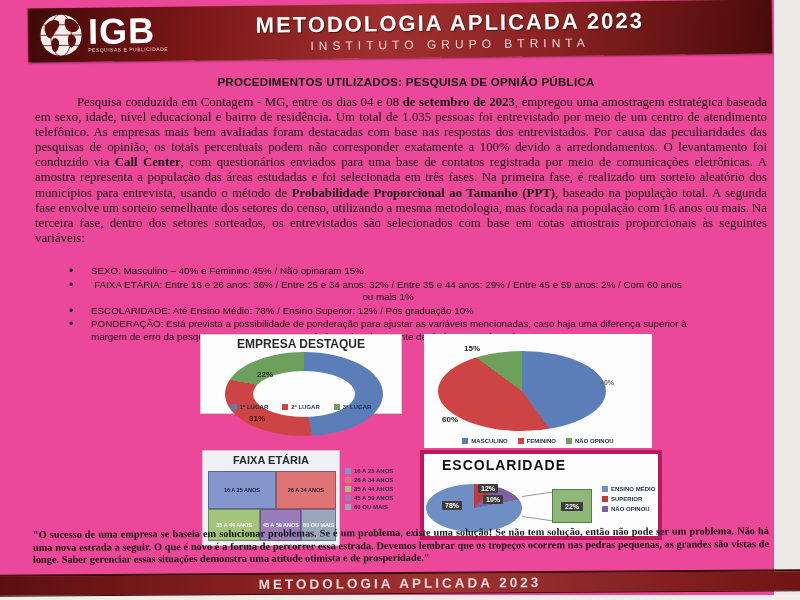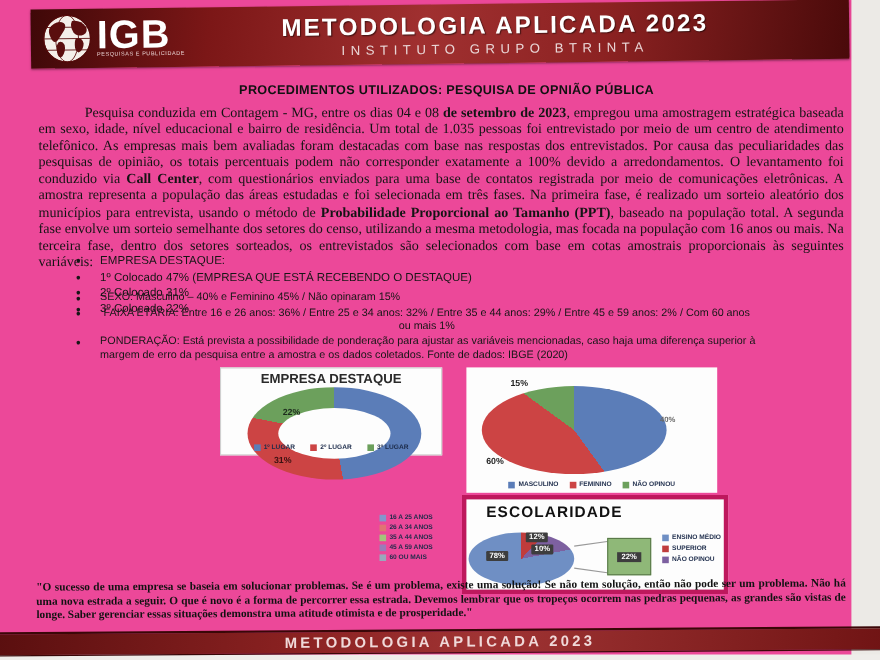--- a/index.html
+++ b/index.html
@@ -93,30 +93,25 @@
     <div class="banner-titles">
       <div class="banner-title">METODOLOGIA APLICADA 2023</div>
       <div class="banner-subtitle">INSTITUTO GRUPO BTRINTA</div>
     </div>
   </div>
 
   <div class="section-title">PROCEDIMENTOS UTILIZADOS: PESQUISA DE OPNIÃO PÚBLICA</div>
 
   <div class="paragraph" id="para"><span class="ind"></span><span>Pesquisa conduzida em  Contagem - MG, entre os dias 04 e 08 </span><span style="font-weight: 700;">de setembro de 2023</span><span>, empregou uma amostragem estratégica baseada em sexo, idade, nível educacional e bairro de residência. Um total de 1.035 pessoas foi entrevistado por meio de um centro de atendimento telefônico. As empresas mais bem avaliadas foram destacadas com base nas respostas dos entrevistados. Por causa das peculiaridades das pesquisas de opinião, os totais percentuais podem não corresponder exatamente a 100% devido a arredondamentos. O levantamento foi conduzido via </span><span style="font-weight: 700;">Call Center</span><span>, com questionários enviados para uma base de contatos registrada por meio de comunicações eletrônicas. A amostra representa a população das áreas estudadas e foi selecionada em três fases. Na primeira fase, é realizado um sorteio aleatório dos municípios para entrevista, usando o método de </span><span style="font-weight: 700;">Probabilidade Proporcional ao Tamanho (PPT)</span><span>, baseado na população total. A segunda fase envolve um sorteio semelhante dos setores do censo, utilizando a mesma metodologia, mas focada na população com 16 anos ou mais. Na terceira fase, dentro dos setores sorteados, os entrevistados são selecionados com base em cotas amostrais proporcionais às seguintes variáveis:</span></div>
 
-  <ul class="bullets bullets-1">
-    <li>EMPRESA DESTAQUE:</li>
-    <li>1º Colocado 47% (EMPRESA QUE ESTÁ RECEBENDO O DESTAQUE)</li>
-    <li>2º Colocado 31%</li>
-    <li>3º Colocado 22%</li>
-  </ul>
 
   <ul class="bullets bullets-2">
     <li>SEXO: Masculino – 40% e Feminino 45% / Não opinaram 15%</li>
     <li style="width:620px;text-align:center;">FAIXA ETÁRIA: Entre 16 e 26 anos: 36% / Entre 25 e 34 anos: 32% / Entre 35 e 44 anos: 29% / Entre 45 e 59 anos: 2% / Com 60 anos ou mais 1%</li>
+    <li>ESCOLARIDADE: Até Ensino Médio: 78% / Ensino Superior: 12% / Pós graduação 10%</li>
     <li style="width:660px;">PONDERAÇÃO: Está prevista a possibilidade de ponderação para ajustar as variáveis mencionadas, caso haja uma diferença superior à margem de erro da pesquisa entre a amostra e os dados coletados. Fonte de dados: IBGE (2020)</li>
   </ul>
 
   <div class="chart-box" style="left:200px; top:334px; width:202px; height:80px; border:1px solid #cfcfcf;">
     <div class="chart-title" style="font-size:12px; margin-top:2px; color:#2a2a2a;">EMPRESA DESTAQUE</div>
     <div class="pie" id="pie0" style="position: absolute; left: 24px; top: 17px; width: 158px; height: 84px; background: conic-gradient(rgb(91, 125, 184) 0%, rgb(91, 125, 184) 47%, rgb(204, 68, 68) 47%, rgb(204, 68, 68) 78%, rgb(108, 160, 92) 78%, rgb(108, 160, 92) 100%);">
       <div class="donut-hole" style="left:28px; top:19px; width:102px; height:46px;"></div>
       <span class="pie-label" style="left:32px; top:18px; color:#1d2b1d;">22%</span>
       <span class="pie-label" style="left:24px; top:62px; color:#3a1111;">31%</span>
     </div>
@@ -152,20 +147,40 @@
         <span class="legend-marker" style="background-color: rgb(204, 68, 68);"></span>
         <span>FEMININO</span>
       </span>
       <span class="legend-item">
         <span class="legend-marker" style="background-color: rgb(108, 160, 92);"></span>
         <span>NÃO OPINOU</span>
       </span>
     </div>
   </div>
 
+  <div class="chart-box" style="left:202px; top:450px; width:138px; height:96px; background:#eef0f4; border:1px solid #c4c8ce;">
+    <div class="chart-title" style="font-size:11px; margin-top:3px; color:#2a2a2a;">FAIXA ETÁRIA</div>
+    <div class="treemap" style="position:absolute; left:5px; top:20px; width:128px; height:70px;">
+      <div class="treemap-block" style="left: 0px; top: 0px; width: 53%; height: 54%; background-color: rgb(132, 150, 204);">
+        <span>16 A 25 ANOS</span>
+      </div>
+      <div class="treemap-block" style="left: 53%; top: 0px; width: 47%; height: 54%; background-color: rgb(224, 116, 116);">
+        <span>26 A 34 ANOS</span>
+      </div>
+      <div class="treemap-block light-text" style="left: 0px; top: 54%; width: 41%; height: 46%; background-color: rgb(164, 196, 124);">
+        <span>35 A 44 ANOS</span>
+      </div>
+      <div class="treemap-block light-text" style="left: 41%; top: 54%; width: 32%; height: 46%; background-color: rgb(154, 124, 184);">
+        <span>45 A 59 ANOS</span>
+      </div>
+      <div class="treemap-block light-text" style="left: 73%; top: 54%; width: 27%; height: 46%; background-color: rgb(154, 168, 188);">
+        <span>60 OU MAIS</span>
+      </div>
+    </div>
+  </div>
 
   <div class="legend-col" style="position:absolute; left:345px; top:468px;">
     <span class="legend-item">
       <span class="legend-marker" style="background-color: rgb(132, 150, 204);"></span>
       <span>16 A 25 ANOS</span>
     </span>
     <span class="legend-item">
       <span class="legend-marker" style="background-color: rgb(224, 116, 116);"></span>
       <span>26 A 34 ANOS</span>
     </span>

